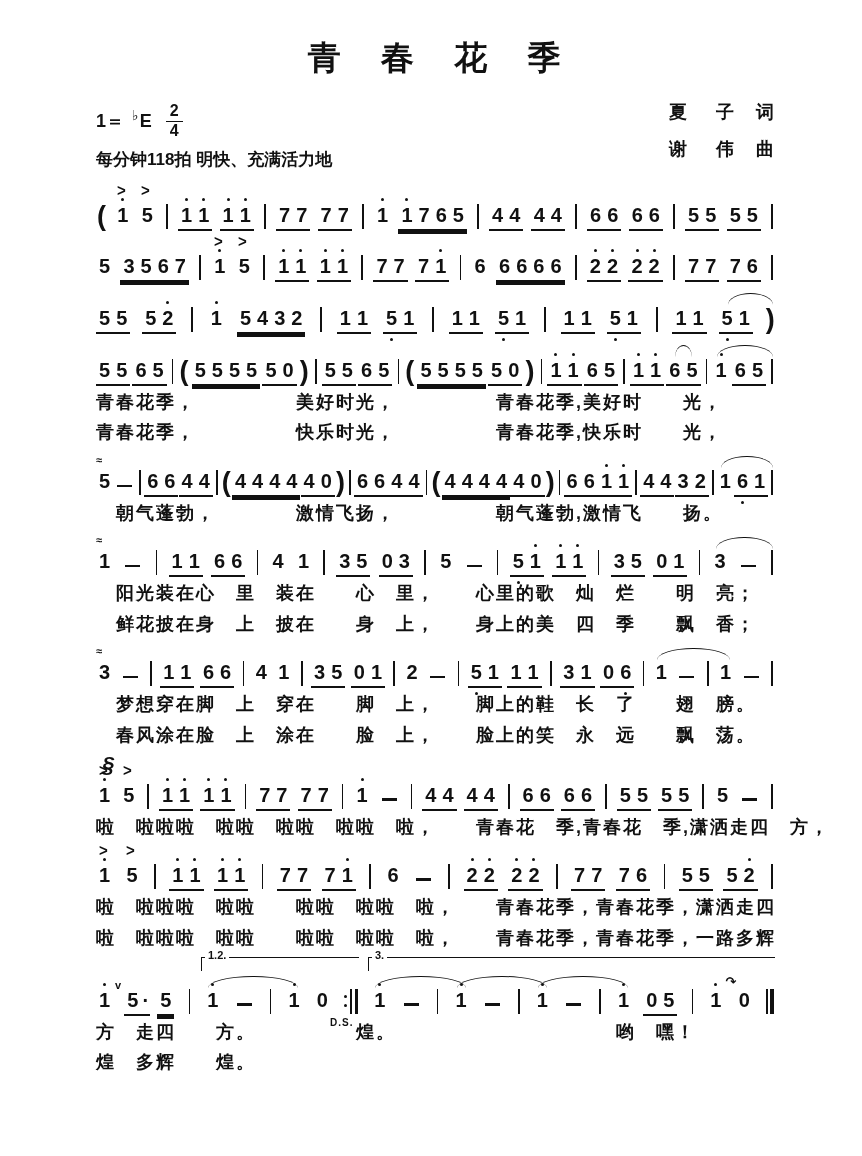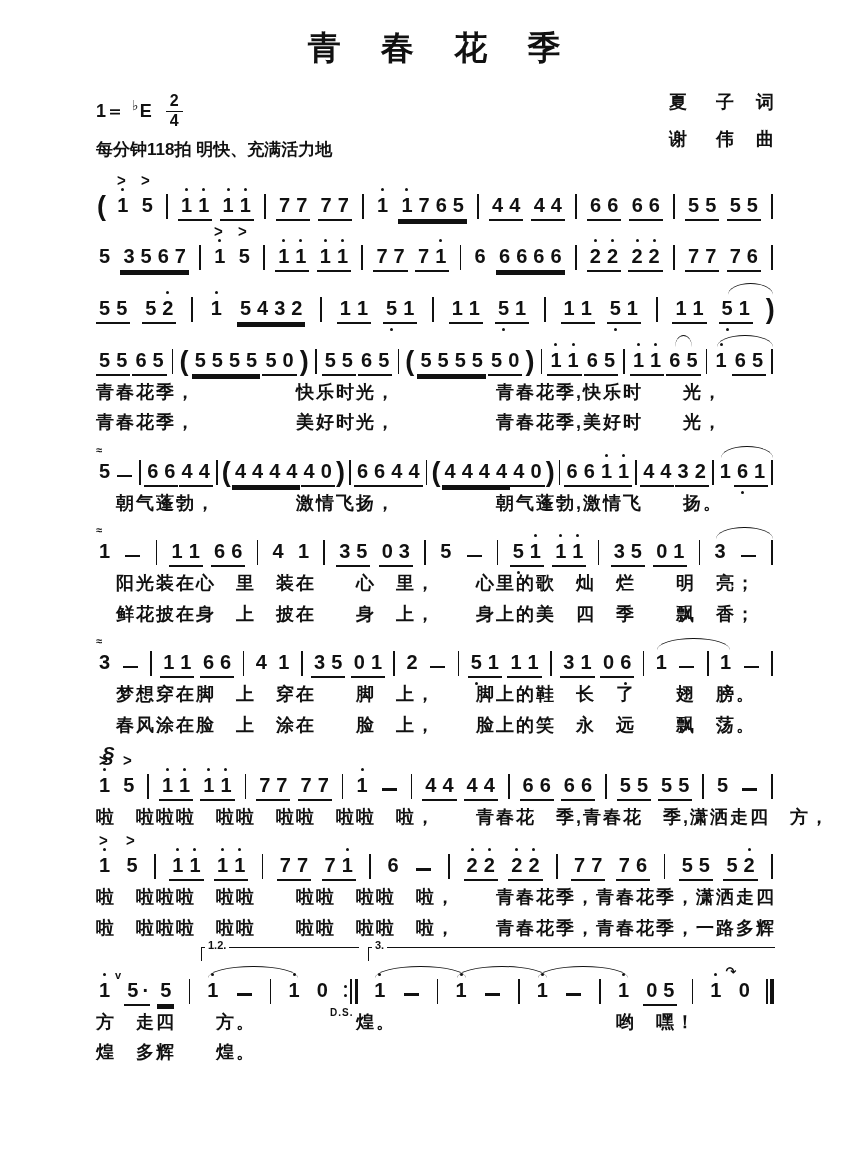--- a/index.html
+++ b/index.html
@@ -1,17 +1,17 @@
 <!DOCTYPE html>
 <html><head>
 <meta charset="utf-8">
 <style>
   html,body{margin:0;padding:0;background:#fff;}
   .page{width:862px;height:1156px;background:#ffffff;box-sizing:border-box;
-        padding:20px 86px 10px 96px;overflow:hidden;position:relative;
+        padding:30px 86px 10px 96px;overflow:hidden;position:relative;
         font-family:"Liberation Sans","DejaVu Sans",sans-serif;color:#111;}
   
   .title{text-align:center;font-size:33px;font-weight:bold;letter-spacing:16px;
          font-family:"Liberation Serif","DejaVu Serif",serif;margin:6px 0 22px 12px;}
   .meta-row{display:flex;justify-content:space-between;align-items:flex-start;font-weight:bold;}
   .keysig{font-size:18px;display:flex;align-items:center;}
   .keysig .flat{font-size:14px;position:relative;top:-6px;margin:0 1px 0 8px;}
   .timesig{display:inline-block;text-align:center;margin-left:14px;font-size:16px;line-height:1.05;}
   .timesig .num{display:block;border-bottom:1.6px solid #111;padding:0 4px 1px;}
   .timesig .den{display:block;padding-top:1px;}
@@ -344,22 +344,22 @@
             </span>
             <span class="cell u1">
               <span class="nc">6</span>
               <span class="nc">5</span>
             </span>
             <span class="bar"></span>
           </div>
           <div class="arc" style="left: 578.5px; width: 17px; top: 9px;"></div>
           <div class="arc" style="left: 621.25px; width: 55.25px; top: 9px;"></div>
         </div>
+        <div class="lyric">青春花季，　　　　　美好时光，　　　　　青春花季,美好时　　光，</div>
         <div class="lyric">青春花季，　　　　　快乐时光，　　　　　青春花季,快乐时　　光，</div>
-        <div class="lyric">青春花季，　　　　　美好时光，　　　　　青春花季,美好时　　光，</div>
       </div>
       <div>
         <div class="sys">
           <div class="notes-row">
             <span class="cell">
               <span class="nc">5<span class="cont">≈</span></span>
             </span>
             <span class="dash"></span>
             <span class="bar"></span>
             <span class="cell u1">

